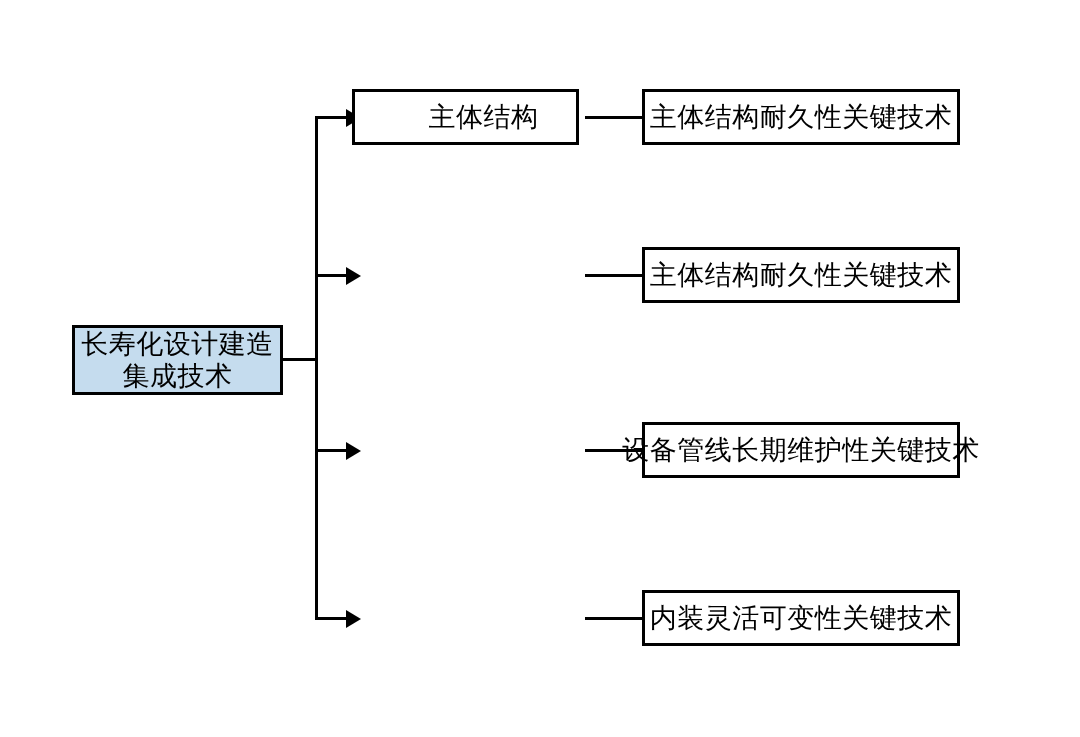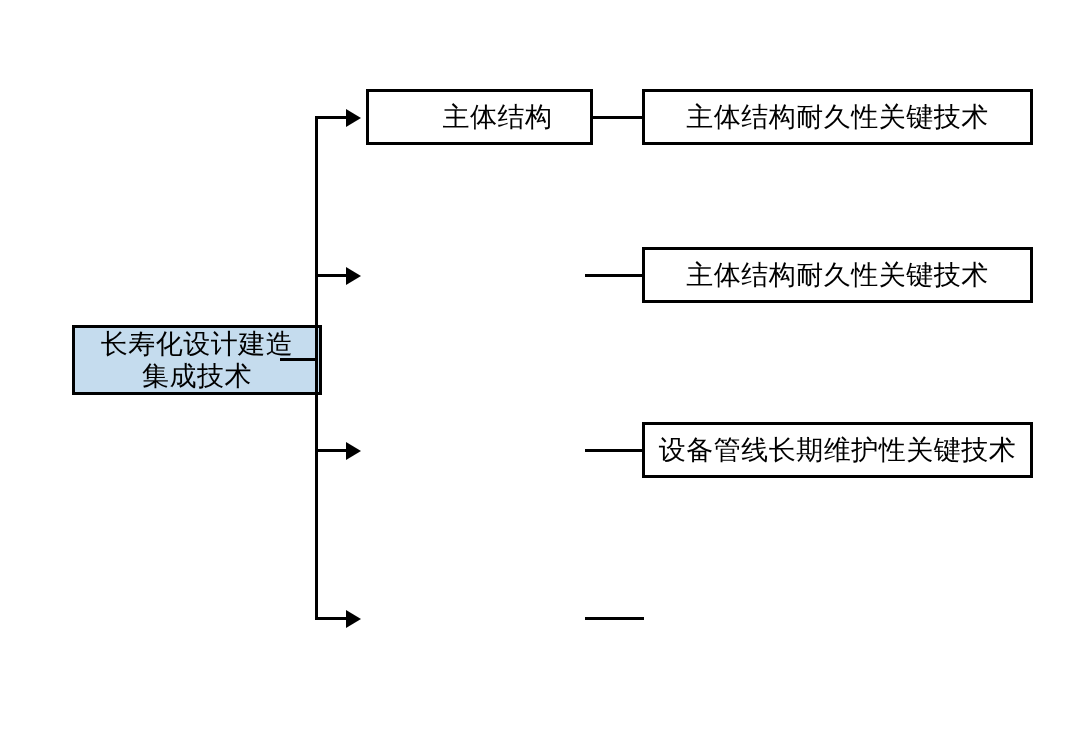--- a/index.html
+++ b/index.html
@@ -27,29 +27,29 @@
     text-align: center;
     font-size: 27px;
     font-weight: 500;
     letter-spacing: 0.5px;
     white-space: nowrap;
     line-height: 1.2;
   }
   .root-box {
     left: 72px;
     top: 325px;
-    width: 250px;
+    width: 211px;
     height: 70px;
     background: #C5DCEE;
     flex-direction: column;
     line-height: 32px;
     white-space: normal;
   }
-  .cat-box   { left: 366px; width: 227px; height: 56px; padding-left: 36px; }
-  .tech-box  { left: 642px; width: 391px; height: 56px; }
+  .cat-box   { left: 352px; width: 227px; height: 56px; padding-left: 36px; }
+  .tech-box  { left: 642px; width: 318px; height: 56px; }
 
   .r1 { top: 89px;  }
   .r2 { top: 247px; }
   .r3 { top: 422px; }
   .r4 { top: 590px; }
 
   .line {
     position: absolute;
     background: #000000;
   }
@@ -112,14 +112,15 @@
   <div class="line mid-connector y3"></div>
   <div class="line mid-connector y4"></div>
 
   <div class="box cat-box r1">主体结构</div>
   <div class="box tech-box r1">主体结构耐久性关键技术</div>
 
   <div class="box tech-box r2">主体结构耐久性关键技术</div>
 
   <div class="box tech-box r3">设备管线长期维护性关键技术</div>
 
+  <div class="box tech-box r4">内装灵活可变性关键技术</div>
 
 </div>
 
 </body></html>

